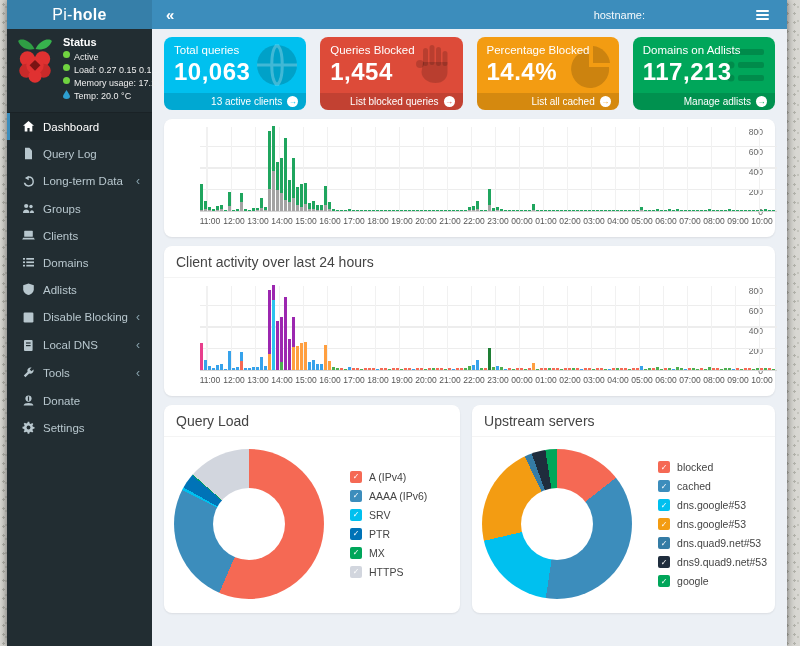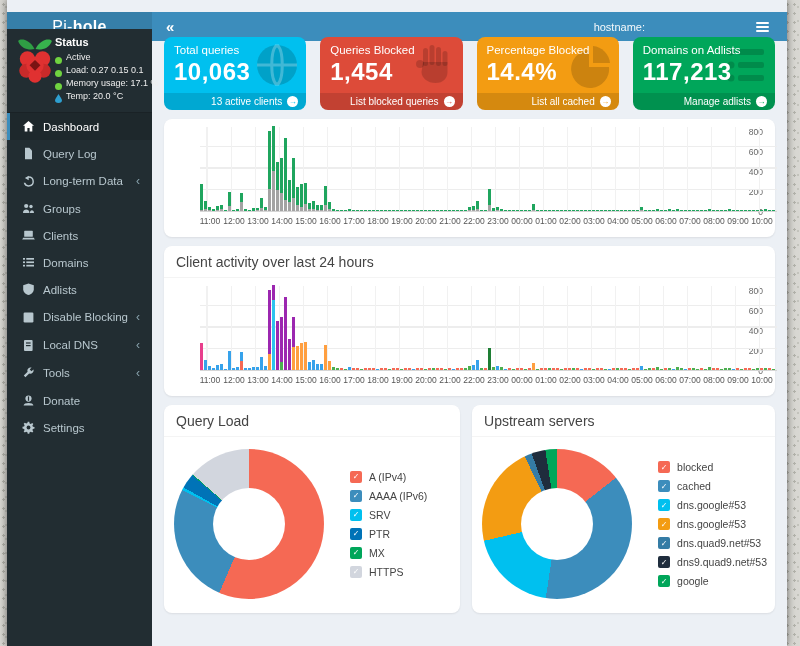--- a/index.html
+++ b/index.html
@@ -7,39 +7,39 @@
     font-family:"Liberation Sans", sans-serif; }
   .desktop { position:relative; width:800px; height:646px;
     background-color:#d9d8d3;
     background-image:radial-gradient(rgba(110,110,100,.35) 1px, transparent 1.1px),
                      radial-gradient(rgba(150,150,140,.3) 1px, transparent 1.2px);
     background-size:7px 9px, 12px 14px; }
   .window { position:absolute; left:7px; top:0; width:780px; height:646px;
     background:#ecf0f5; box-shadow:0 0 8px rgba(0,0,0,.55); overflow:hidden; }
 
   
-  .topbar { position:absolute; left:0; top:12px; width:100%; height:29px; display:flex;text-align:center; }
+  .topbar { position:absolute; left:0; top:0; width:100%; height:29px; display:flex;text-align:center; }
   .logo { width:145px; height:29px; background:#367fa9; color:#fff;
     font-size:16px; display:flex; align-items:center; justify-content:center; letter-spacing:.3px; }
   .logo b { font-weight:bold; }
   .navbar { flex:1; background:#3c8dbc; display:flex; align-items:center; color:#fff; }
   .collapse-btn { font-size:15px; font-weight:bold; padding:0 14px; cursor:pointer; }
   .nav-spacer { flex:1; }
   .hostname { font-size:11px; margin-right:100px; opacity:.95; }
   .hamburger { width:34px; height:29px; display:flex; flex-direction:column;
     align-items:center; justify-content:center; gap:2px; cursor:pointer; margin-right:8px; }
   .hamburger i { display:block; width:13px; height:2px; background:#fff; border-radius:1px; }
 
   
   .sidebar { position:absolute; left:0; top:29px; bottom:0; width:145px; background:#222d32; }
-  .status-panel { padding:7px 8px 9px; display:flex; border-bottom:1px solid #1a2226; }
+  .status-panel { padding:7px 8px 9px; display:flex; gap:8px; border-bottom:1px solid #1a2226; }
   .rasp { flex:0 0 40px; }
   .status-text { color:#fff; font-size:9px; line-height:13px; }
   .status-title { font-weight:bold; font-size:11px; margin-bottom:2px; }
-  .st-row { display:flex; align-items:flex-end; gap:4px; white-space:nowrap; color:#eee; }
+  .st-row { display:flex; align-items:flex-start; gap:4px; white-space:nowrap; color:#eee; }
   .dot { width:7px; height:7px; border-radius:50%; background:#70d340; flex:0 0 auto; }
   .drop { width:7px; height:9px; flex:0 0 auto; }
   .nav-menu { list-style:none; }
   .side-item { display:flex; align-items:center; gap:8px; padding:7px 10px 7px 12px;
     color:#b8c7ce; font-size:11.5px; border-left:3px solid transparent; cursor:pointer; }
   .side-item.active { background:#1e282c; color:#fff; border-left-color:#3c8dbc; }
   .sicon { width:13px; height:13px; flex:0 0 13px; display:inline-flex; }
   .sicon svg { width:13px; height:13px; fill:currentColor; }
   .slabel { flex:1; }
   .chev { font-size:12px; color:#8aa4af; padding-right:2px; }

